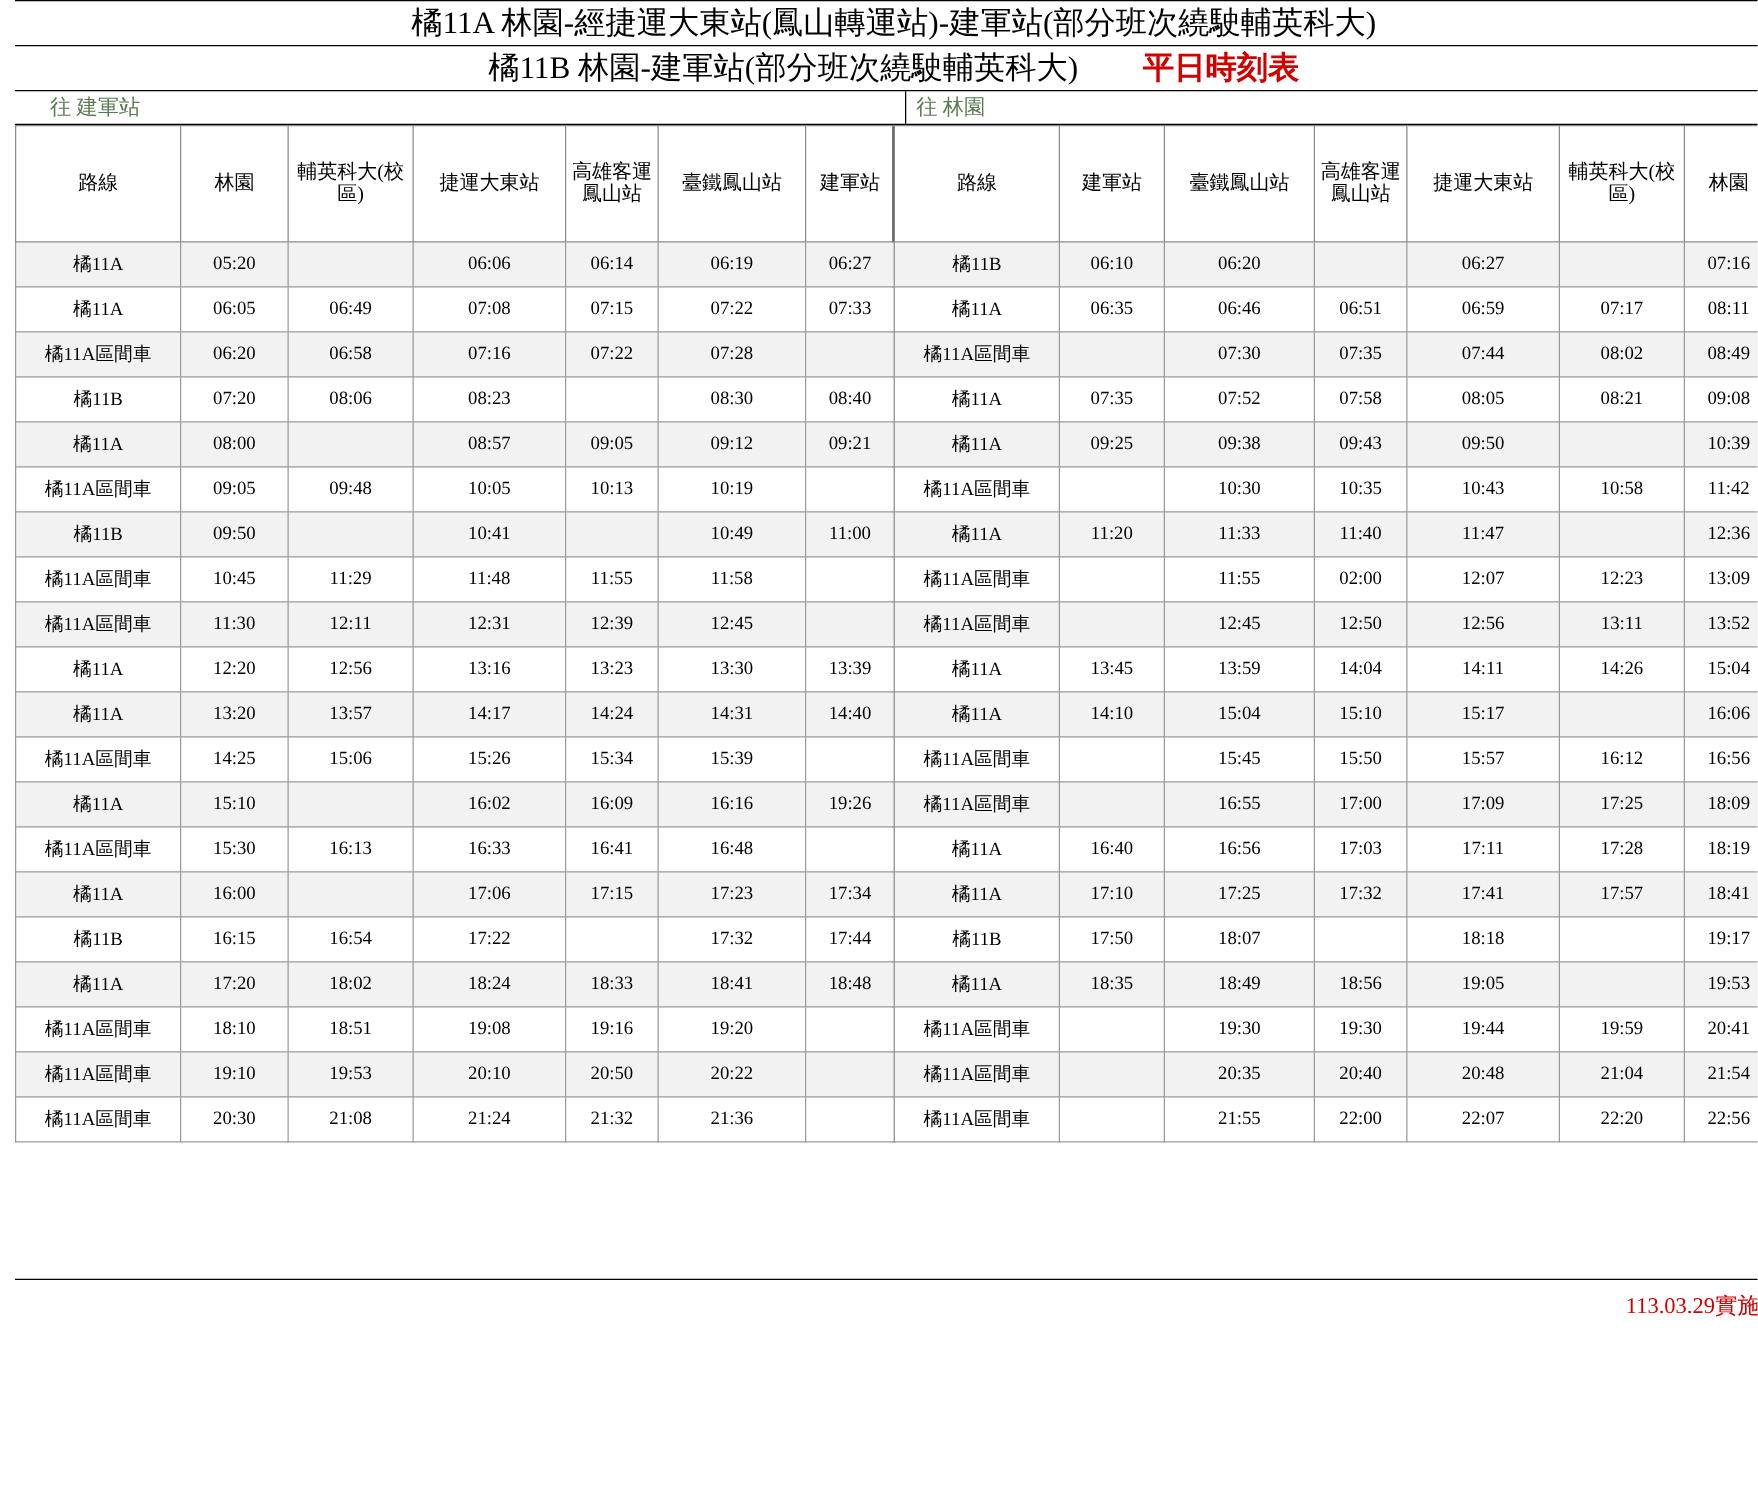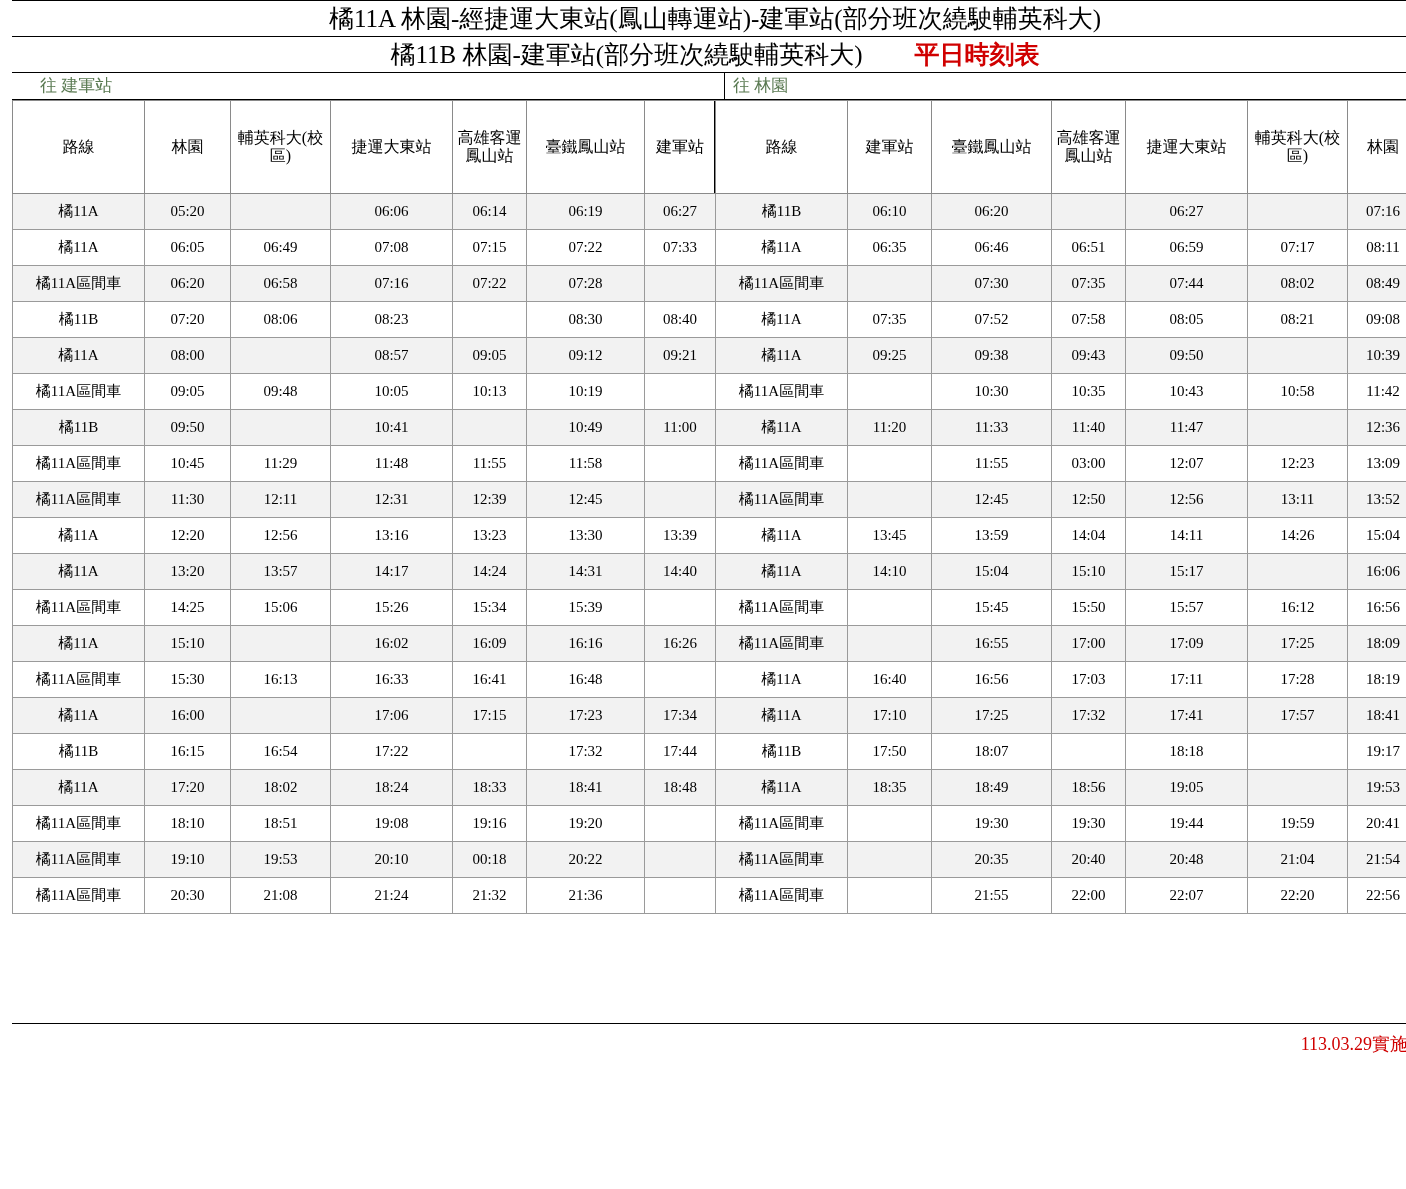--- a/index.html
+++ b/index.html
@@ -283,21 +283,21 @@
               <td>15:39</td>
               <td></td>
             </tr>
             <tr>
               <td>橘11A</td>
               <td>15:10</td>
               <td></td>
               <td>16:02</td>
               <td>16:09</td>
               <td>16:16</td>
-              <td>16:26</td>
+              <td>19:26</td>
             </tr>
             <tr>
               <td>橘11A區間車</td>
               <td>15:30</td>
               <td>16:13</td>
               <td>16:33</td>
               <td>16:41</td>
               <td>16:48</td>
               <td></td>
             </tr>
@@ -335,21 +335,21 @@
               <td>19:08</td>
               <td>19:16</td>
               <td>19:20</td>
               <td></td>
             </tr>
             <tr>
               <td>橘11A區間車</td>
               <td>19:10</td>
               <td>19:53</td>
               <td>20:10</td>
-              <td>00:18</td>
+              <td>20:50</td>
               <td>20:22</td>
               <td></td>
             </tr>
             <tr>
               <td>橘11A區間車</td>
               <td>20:30</td>
               <td>21:08</td>
               <td>21:24</td>
               <td>21:32</td>
               <td>21:36</td>
@@ -442,21 +442,21 @@
               <td>11:33</td>
               <td>11:40</td>
               <td>11:47</td>
               <td></td>
               <td>12:36</td>
             </tr>
             <tr>
               <td>橘11A區間車</td>
               <td></td>
               <td>11:55</td>
-              <td>03:00</td>
+              <td>02:00</td>
               <td>12:07</td>
               <td>12:23</td>
               <td>13:09</td>
             </tr>
             <tr>
               <td>橘11A區間車</td>
               <td></td>
               <td>12:45</td>
               <td>12:50</td>
               <td>12:56</td>

